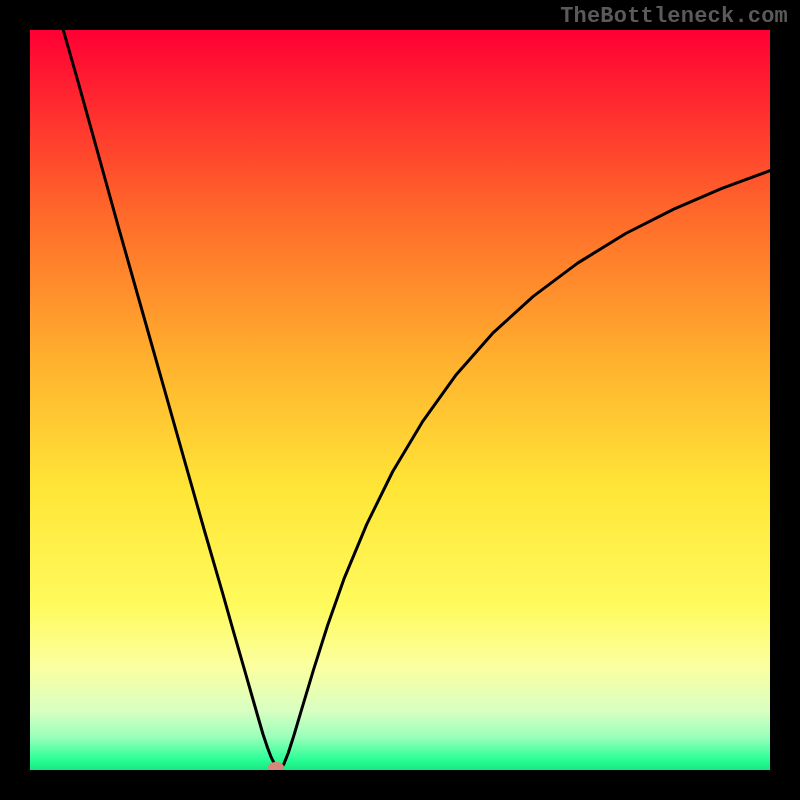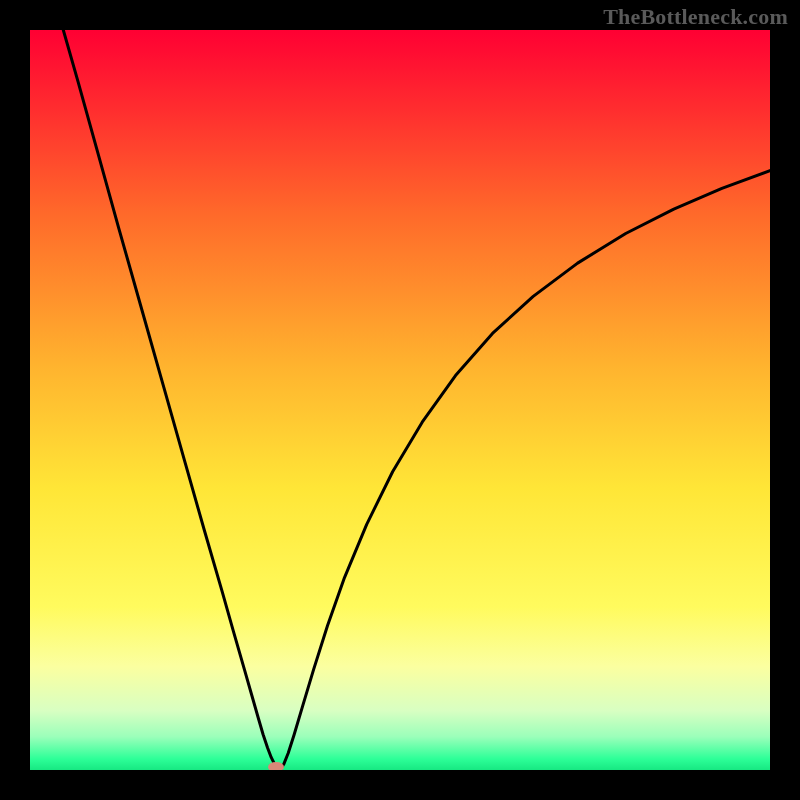--- a/index.html
+++ b/index.html
@@ -24,21 +24,21 @@
     overflow: hidden;
   }
   .gradient {
     position: absolute;
     inset: 0;
   }
   .watermark {
     position: absolute;
     top: 4px;
     right: 12px;
-    font-family: Liberation Serif, serif;
+    font-family: Liberation Mono, monospace;
     font-size: 22px;
     font-weight: 600;
     color: #5a5a5a;
     letter-spacing: 0.2px;
     user-select: none;
   }
   .curve {
     position: absolute;
     inset: 0;
     width: 100%;

